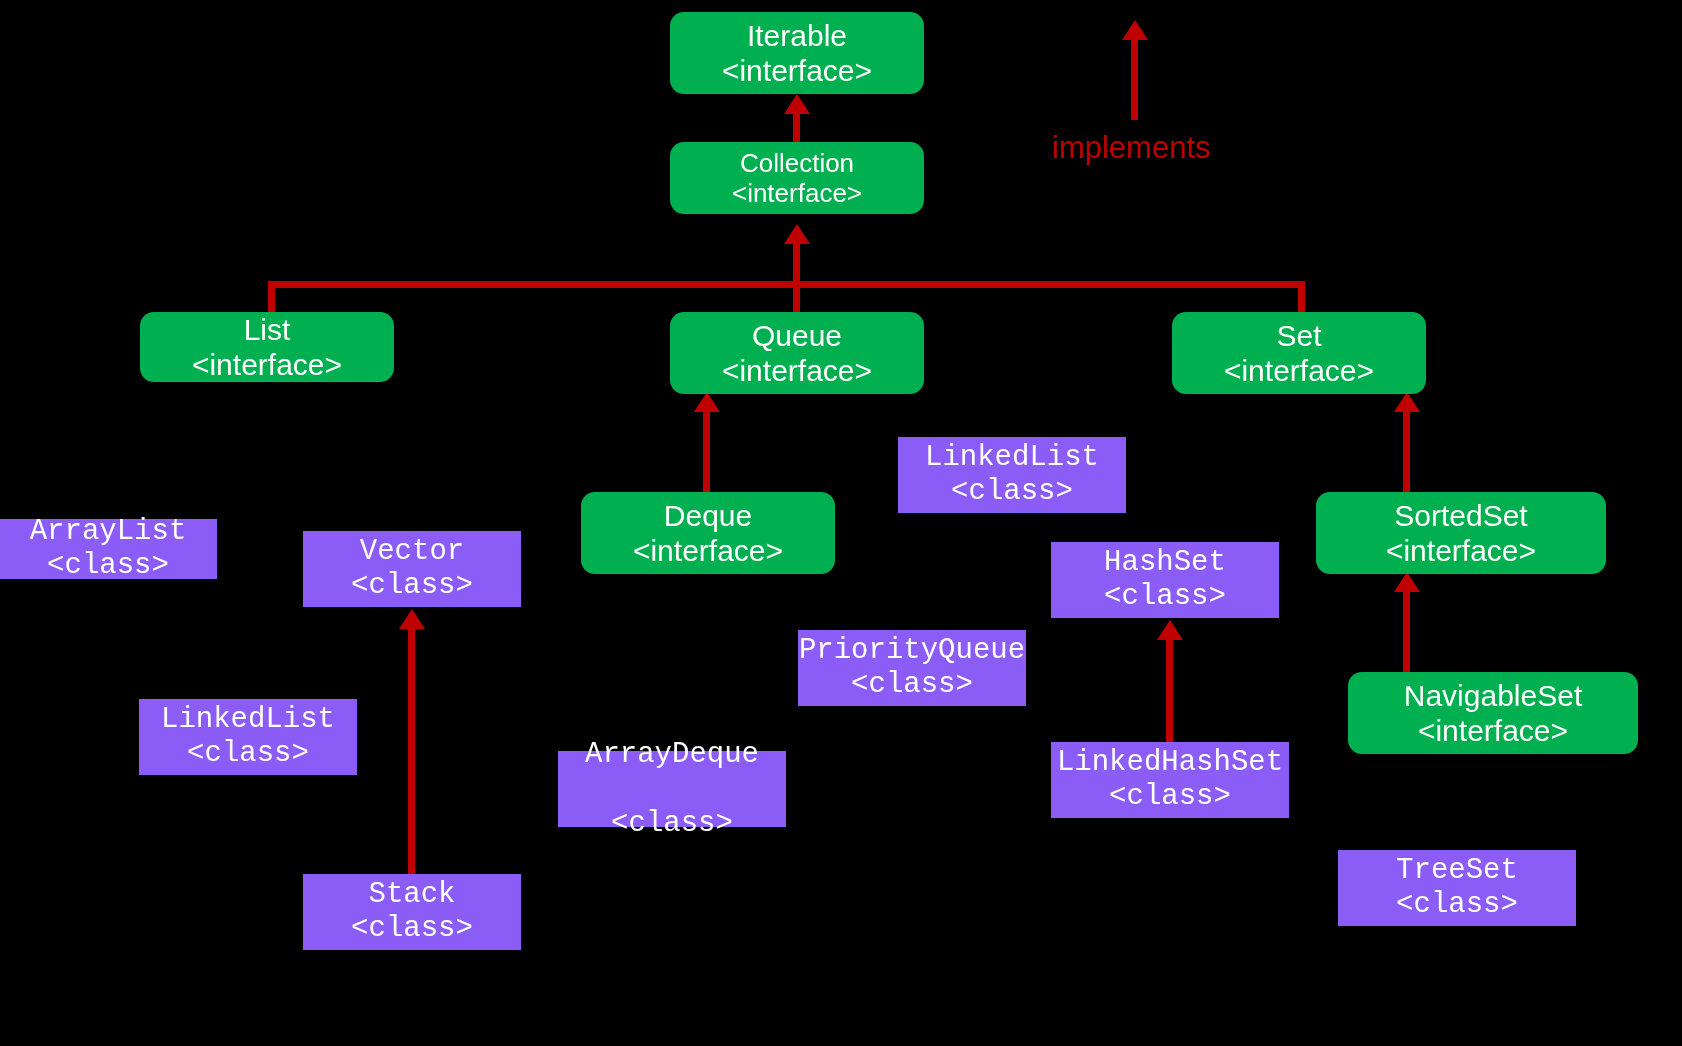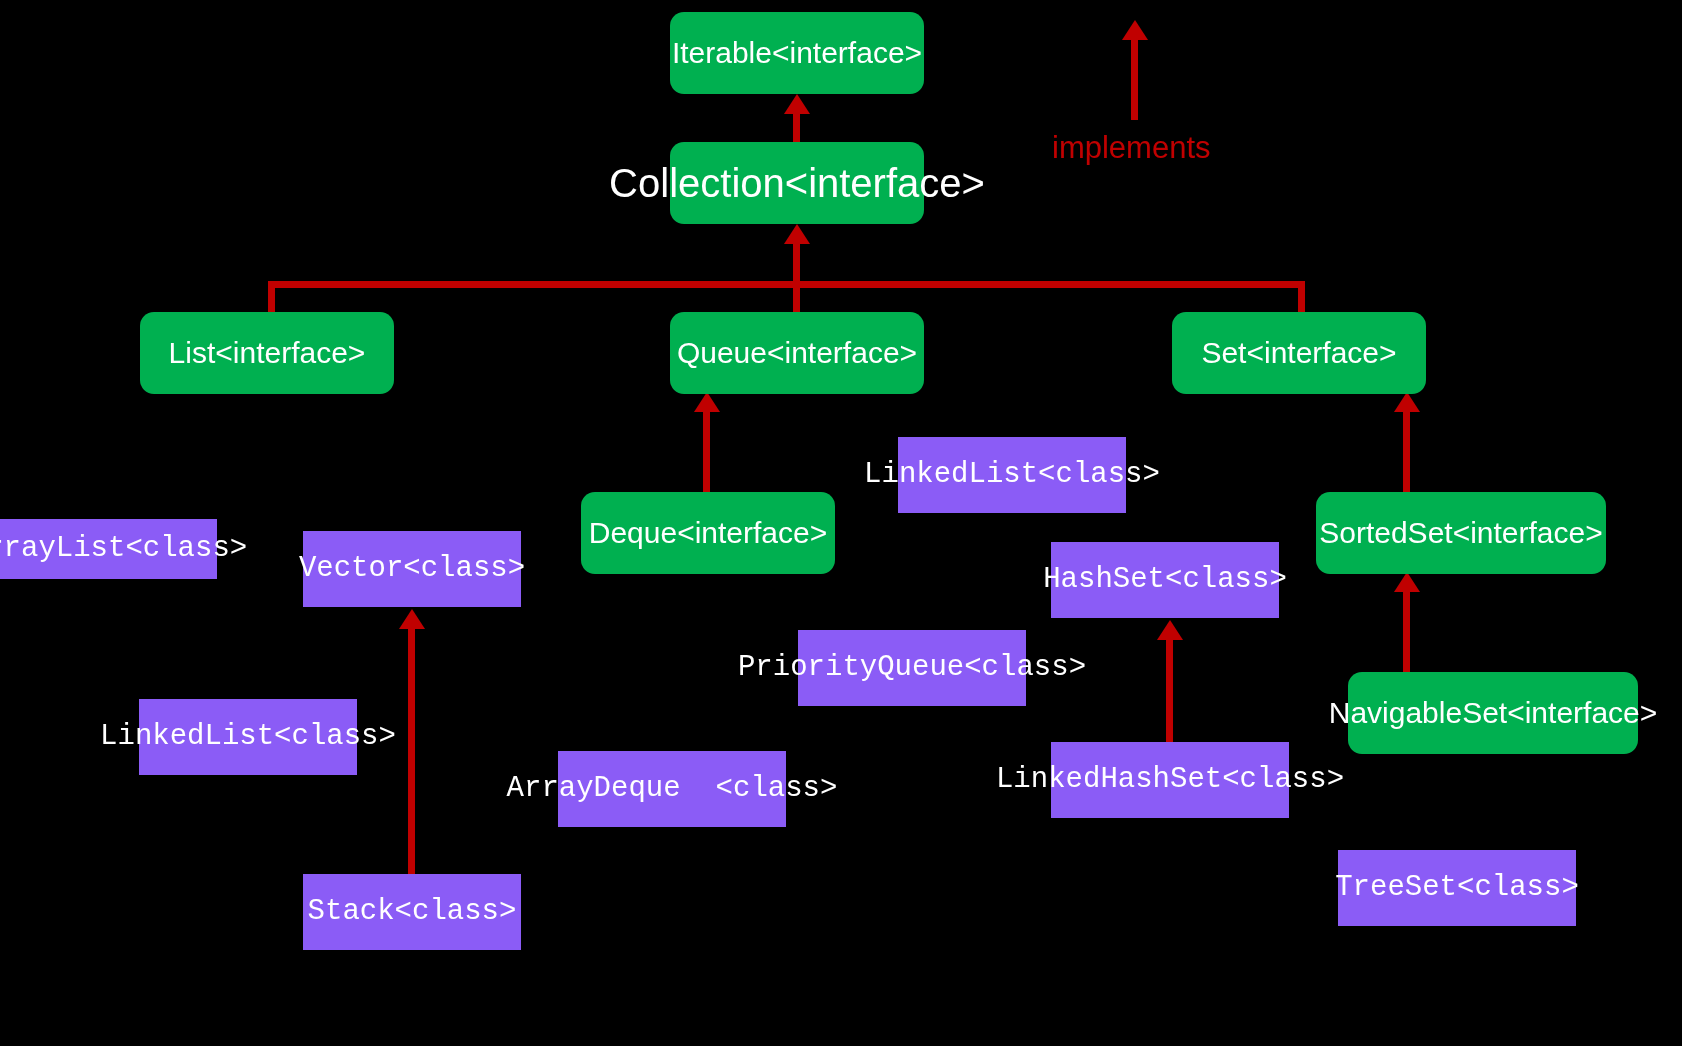--- a/index.html
+++ b/index.html
@@ -11,21 +11,21 @@
     position: relative;
     width: 1682px;
     height: 1046px;
     background: #000000;
     overflow: hidden;
     font-family: "Liberation Sans", sans-serif;
   }
   .node {
     position: absolute;
     display: flex;
-    flex-direction: row;
+    flex-direction: column;
     align-items: center;
     justify-content: center;
     color: #FFFFFF;
     text-align: center;
     line-height: 1.17;
     box-sizing: border-box;
   }
   .node .nm { display: block; }
   .node .kind { display: block; }
   .iface {
@@ -94,25 +94,25 @@
 
   <div class="edge v" style="left:1131px; top:38px; height:82px;"></div>
   <div class="arrowhead" style="left:1122px; top:20px;"></div>
   <div class="legend-label" style="left:1052px; top:130px; font-size:31px;">implements</div>
 
   <div id="nodes-layer">
       <div class="node iface" style="left: 670px; top: 12px; width: 254px; height: 82px; font-size: 30px;">
         <span class="nm">Iterable</span>
         <span class="kind">&lt;interface&gt;</span>
       </div>
-      <div class="node iface" style="left: 670px; top: 142px; width: 254px; height: 82px; font-size: 40px;">
+      <div class="node iface" style="left: 670px; top: 142px; width: 254px; height: 72px; font-size: 26px;">
         <span class="nm">Collection</span>
         <span class="kind">&lt;interface&gt;</span>
       </div>
-      <div class="node iface" style="left: 140px; top: 312px; width: 254px; height: 82px; font-size: 30px;">
+      <div class="node iface" style="left: 140px; top: 312px; width: 254px; height: 70px; font-size: 30px;">
         <span class="nm">List</span>
         <span class="kind">&lt;interface&gt;</span>
       </div>
       <div class="node iface" style="left: 670px; top: 312px; width: 254px; height: 82px; font-size: 30px;">
         <span class="nm">Queue</span>
         <span class="kind">&lt;interface&gt;</span>
       </div>
       <div class="node iface" style="left: 1172px; top: 312px; width: 254px; height: 82px; font-size: 30px;">
         <span class="nm">Set</span>
         <span class="kind">&lt;interface&gt;</span>

